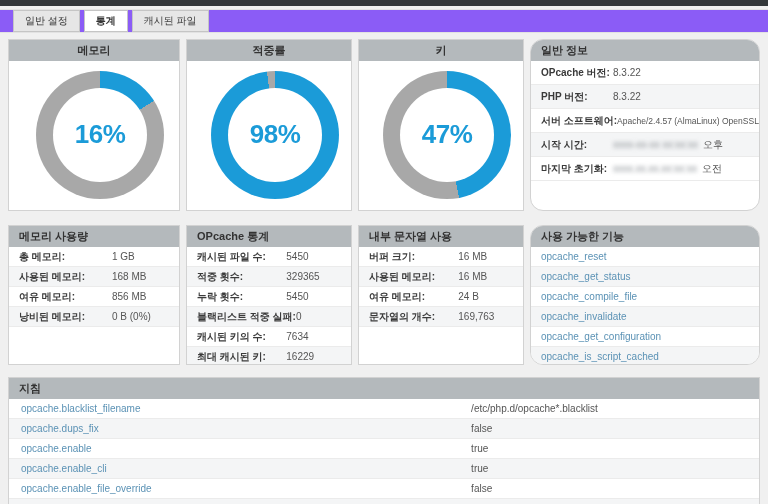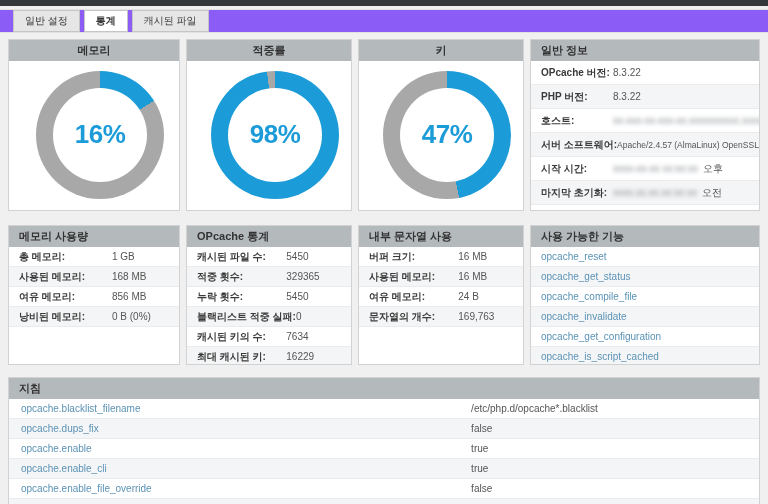--- a/index.html
+++ b/index.html
@@ -11,21 +11,21 @@
   }
   .topbar { height:6px; background:#33373a; }
   .tabstrip { margin-top:3px; height:24px; background:#8b5cf6;
     border-top:1px solid #e2e2e2; border-bottom:1px solid #e2e2e2;
     display:flex; align-items:stretch; padding-left:13px; gap:4px; }
   .tab { display:flex; align-items:center; padding:0 11px;
     background:#e6e6e6; border:1px solid #c5c5c5; color:#333; cursor:pointer; }
   .tab.active { background:#ffffff; font-weight:bold; }
   .content { margin-top:6px; }
   .row { display:flex; gap:6px; margin:0 8px; }
-  .c1 { flex:0 0 172px; } .c2 { flex:0 0 166px; } .c3 { flex:0 0 166px; } .c4 { flex:1; }
+  .c1 { flex:0 0 172px; } .c2 { flex:0 0 166px; } .c3 { flex:0 0 166px; } .c4 { flex:1;border-radius:13px; }
   .panel { background:#fff; border:1px solid #d2d2d2; overflow:hidden; }
   .panel-h { height:21px; background:#b4b9bc; display:flex; align-items:center;
     padding:0 10px; font-weight:bold; font-size:11px; color:#333; }
   .panel-h.center { justify-content:center; }
   .row1 .panel { height:172px; }
   .row2 { margin-top:14px; }
   .row2 .panel { height:140px; }
   .donut-wrap { height:147px; display:flex; align-items:center; justify-content:center;padding-left:12px; }
   .donut { width:128px; height:128px; border-radius:50%;
     background:conic-gradient(#1b9bd8 0 var(--p), #a8a8a8 var(--p) 100%);
@@ -101,24 +101,20 @@
       <div class="rows">
         <div class="kv">
           <span class="k">OPcache 버전:</span>
           <span class="v">8.3.22</span>
         </div>
         <div class="kv">
           <span class="k">PHP 버전:</span>
           <span class="v">8.3.22</span>
         </div>
         <div class="kv">
-          <span class="k">호스트:</span>
-          <span class="v"><span class="blur">xx-xxx-xx-xxx-xx.xxxxxxxxxx.xxxxx</span></span>
-        </div>
-        <div class="kv">
           <span class="k">서버 소프트웨어:</span>
           <span class="v tiny">Apache/2.4.57 (AlmaLinux) OpenSSL/3.0.7</span>
         </div>
         <div class="kv">
           <span class="k">시작 시간:</span>
           <span class="v"><span class="blur">xxxx-xx-xx xx:xx:xx</span><span class="suffix">오후</span></span>
         </div>
         <div class="kv">
           <span class="k">마지막 초기화:</span>
           <span class="v"><span class="blur">xxxx.xx.xx.xx:xx:xx</span><span class="suffix">오전</span></span>

